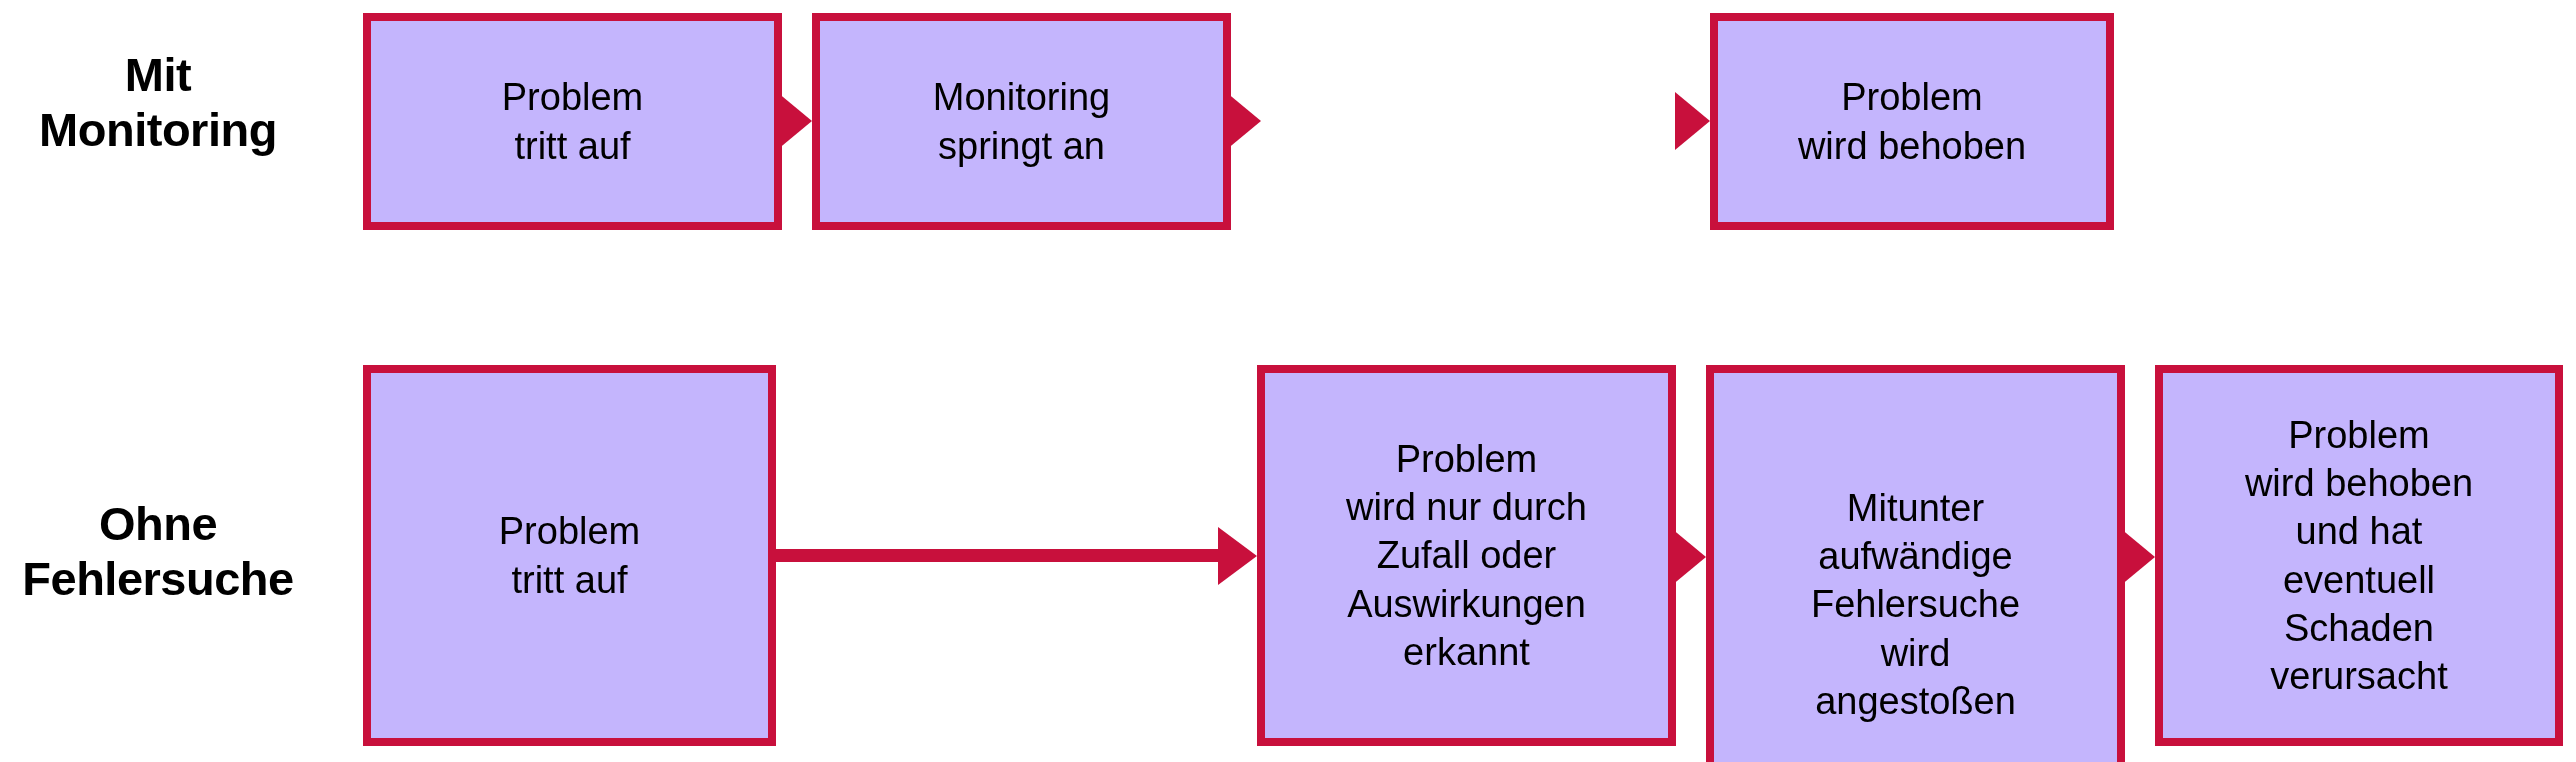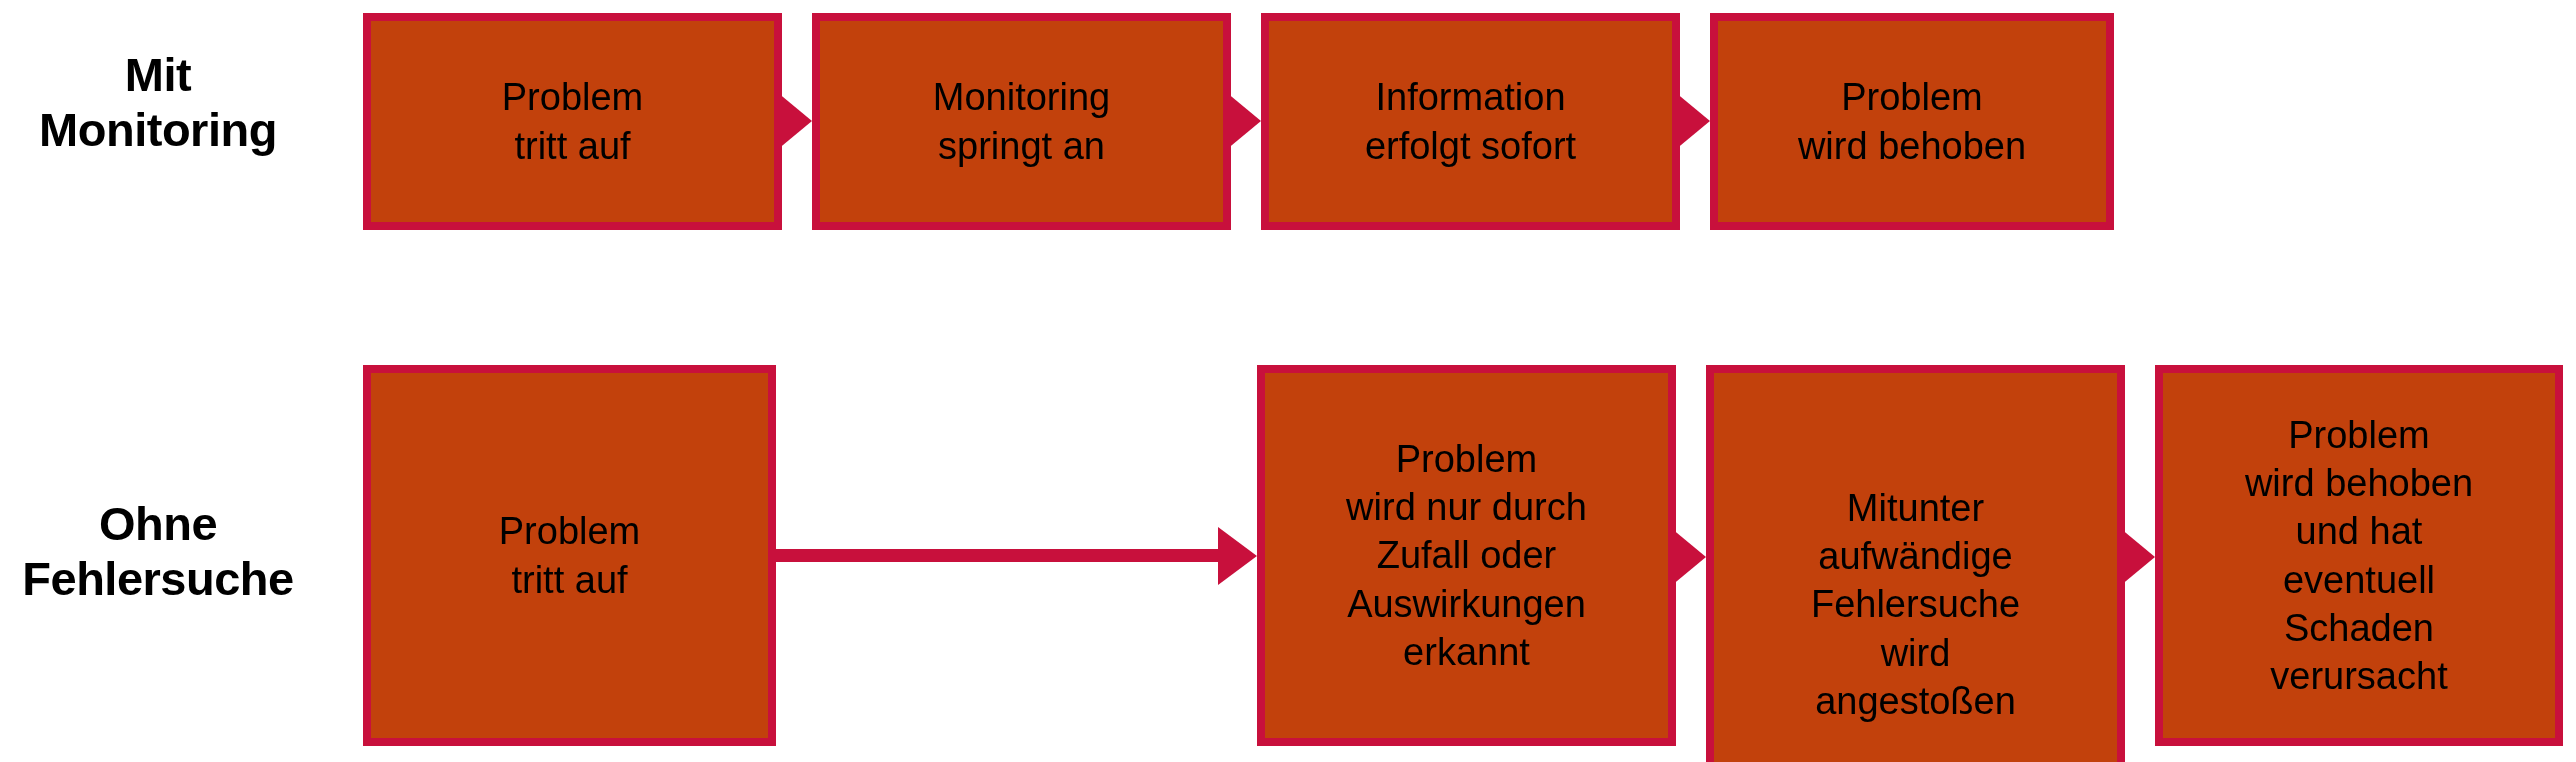--- a/index.html
+++ b/index.html
@@ -30,21 +30,21 @@
     font-size: 47px;
     letter-spacing: -0.5px;
     white-space: pre-line;
   }
 
   
   .pbox {
     position: absolute;
     box-sizing: border-box;
     border: 8.5px solid var(--accent, #C8103C);
-    background: #c2410c;
+    background: #c4b5fd;
     display: flex;
     align-items: center;
     justify-content: center;
     text-align: center;
     color: #000000;
     font-size: 38px;
     line-height: 1.27;
     white-space: pre-line;
     padding: 5.6px 13px;
   }
@@ -92,22 +92,20 @@
   <div class="pbox" style="left:363px; top:13px; width:419px; height:217px;">Problem
 tritt auf</div>
 
   <div class="arrowhead" style="left:777px; top:92px;"></div>
 
   <div class="pbox" style="left:812px; top:13px; width:419px; height:217px;">Monitoring
 springt an</div>
 
   <div class="arrowhead" style="left:1226px; top:92px;"></div>
 
-  <div class="pbox" style="left:1261px; top:13px; width:419px; height:217px;">Information
-erfolgt sofort</div>
 
   <div class="arrowhead" style="left:1675px; top:92px;"></div>
 
   <div class="pbox" style="left:1710px; top:13px; width:404px; height:217px;">Problem
 wird behoben</div>
 
   <div class="row-label" style="left:17px; top:496px; width:282px;">Ohne
 Fehlersuche</div>
 
   <div class="pbox" style="left:363px; top:365px; width:413px; height:381px;">Problem

